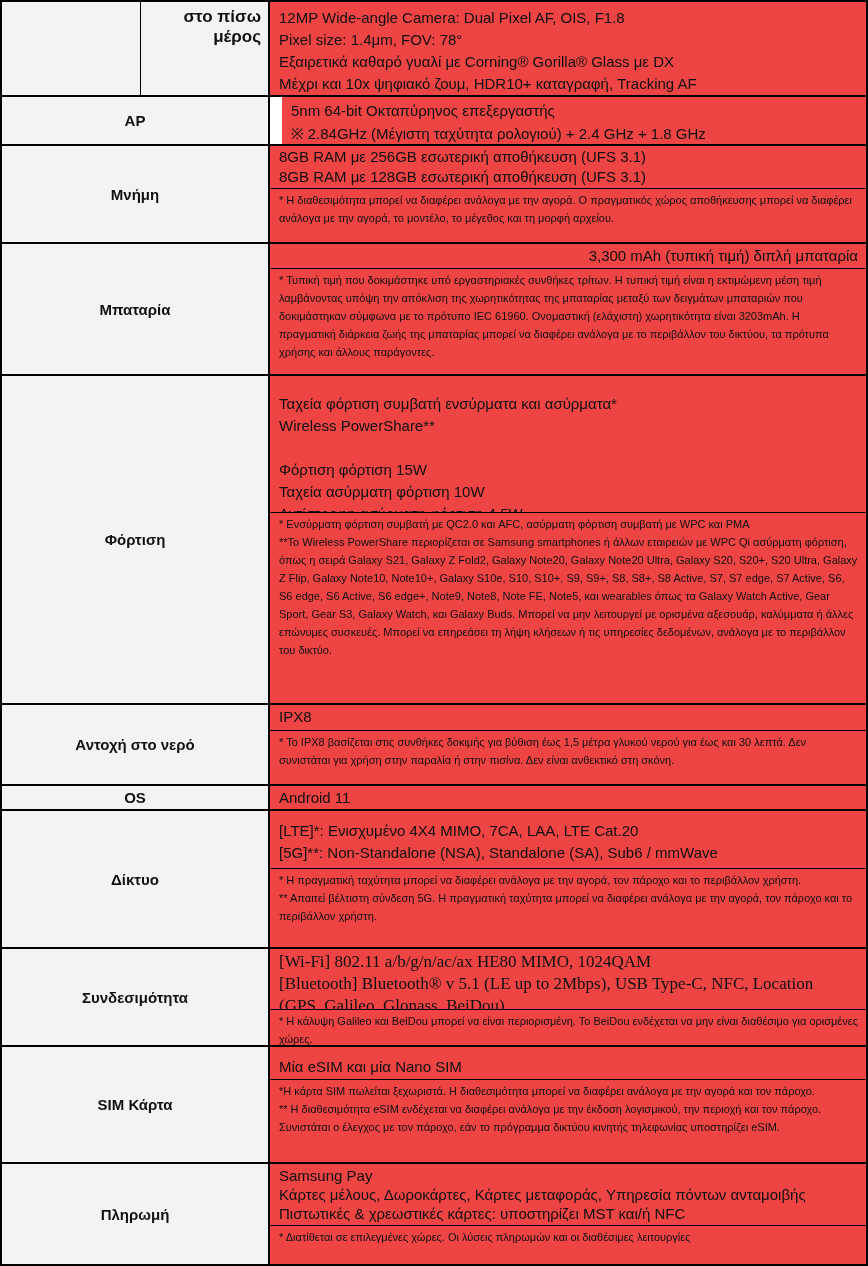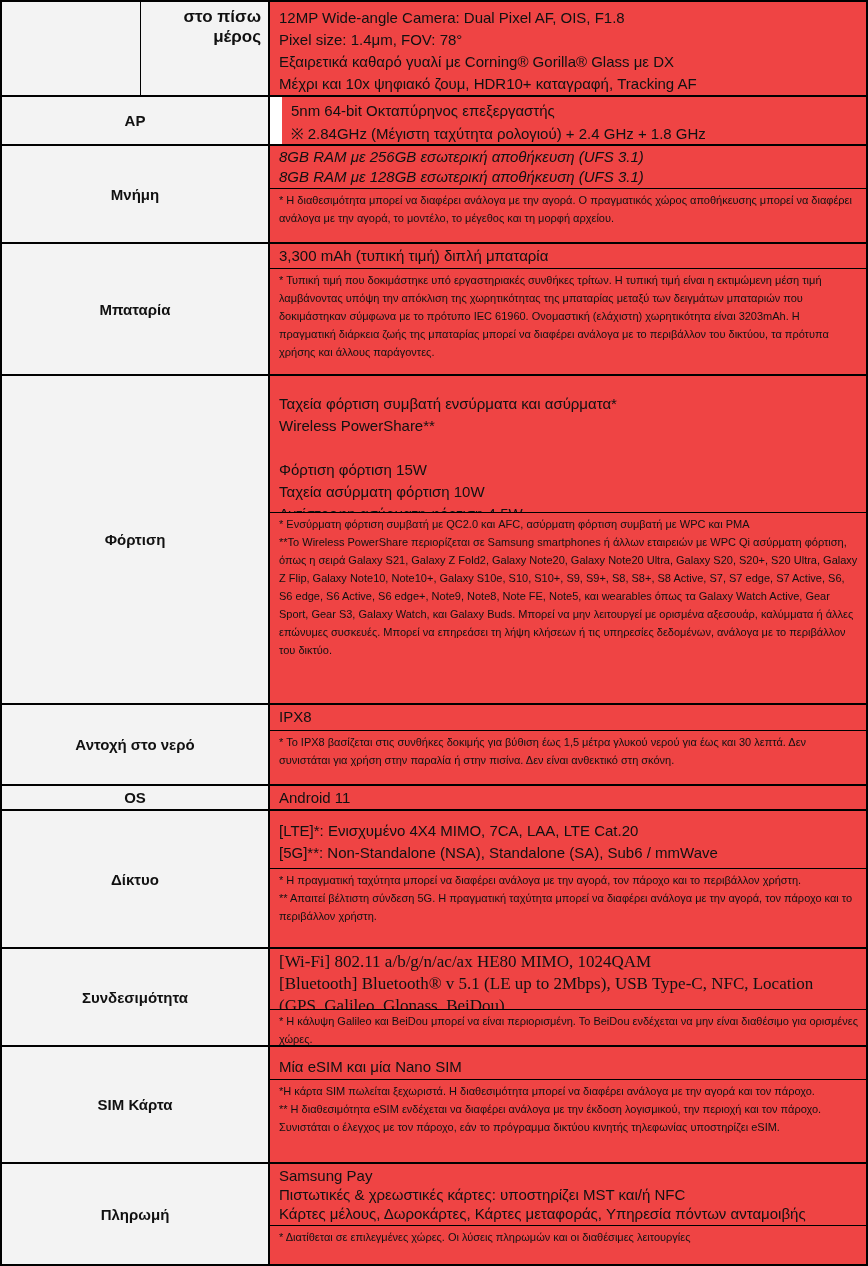--- a/index.html
+++ b/index.html
@@ -48,22 +48,22 @@
     border-top:1px solid #000;
     flex:1 1 auto; overflow:hidden;
     padding:2px 8px 0 9px;
   }
   .note{ font-size:11px; line-height:18px; }
 
   
   .r0 .varea{ padding-top:5px; }
   .r1 .varea{ padding-top:2px; }
   .r1 .vline{ line-height:23px; }
-  .r2 .varea{ height:42px; padding-top:1px; } .r2 .vline{ line-height:20px; min-height:20px;font-style:italic; }
-  .r3 .varea{ height:24px; padding-top:1px; } .r3 .vline{ line-height:21px; }
+  .r2 .varea{ height:42px; padding-top:1px; } .r2 .vline{ line-height:20px; min-height:20px; }
+  .r3 .varea{ height:24px; padding-top:1px;text-align:right; } .r3 .vline{ line-height:21px; }
   .r4 .varea{ height:136px; padding-top:17px; }
   .r5 .varea{ height:25px; padding-top:2px; } .r5 .vline{ line-height:20px; min-height:20px; }
   .r6 .varea{ padding-top:2px; } .r6 .vline{ line-height:20px; min-height:20px; }
   .r7 .varea{ height:57px; padding-top:9px; }
   .r8 .varea{ height:60px; padding-top:2px; }
   .r9 .varea{ height:24px; padding-top:1px;margin-top:8px; } .r9 .vline{ line-height:21px; }
   .r10 .varea{ height:61px; padding-top:2px; } .r10 .vline{ line-height:19px; min-height:19px; }
 </style>
 </head>
 <body>
@@ -197,22 +197,22 @@
         <p class="note">** Η διαθεσιμότητα eSIM ενδέχεται να διαφέρει ανάλογα με την έκδοση λογισμικού, την περιοχή και τον πάροχο. Συνιστάται ο έλεγχος με τον πάροχο, εάν το πρόγραμμα δικτύου κινητής τηλεφωνίας υποστηρίζει eSIM.</p>
       </div>
     </div>
   </div>
 
   <div class="row r10">
     <div class="label-col">Πληρωμή</div>
     <div class="value-col">
       <div class="varea">
         <div class="vline">Samsung Pay</div>
+        <div class="vline">Κάρτες μέλους, Δωροκάρτες, Κάρτες μεταφοράς, Υπηρεσία πόντων ανταμοιβής</div>
         <div class="vline">Πιστωτικές &amp; χρεωστικές κάρτες: υποστηρίζει MST και/ή NFC</div>
-        <div class="vline">Κάρτες μέλους, Δωροκάρτες, Κάρτες μεταφοράς, Υπηρεσία πόντων ανταμοιβής</div>
       </div>
       <div class="note-area">
         <p class="note">* Διατίθεται σε επιλεγμένες χώρες. Οι λύσεις πληρωμών και οι διαθέσιμες λειτουργίες</p>
       </div>
     </div>
   </div>
 
 </div>
 
 </body></html>

